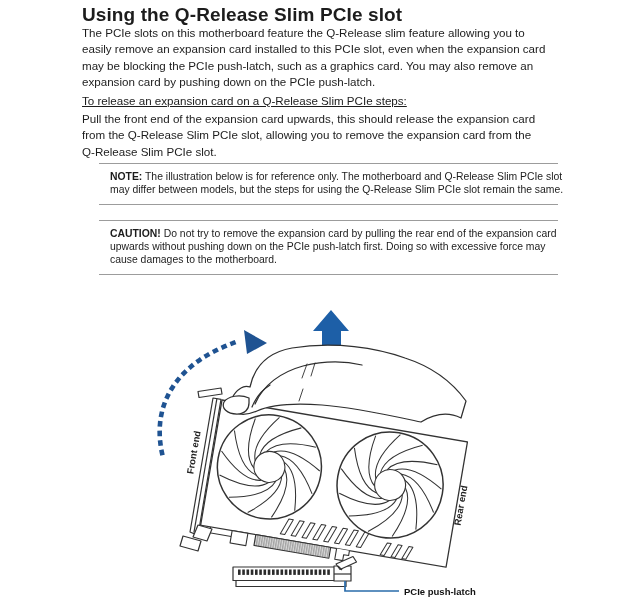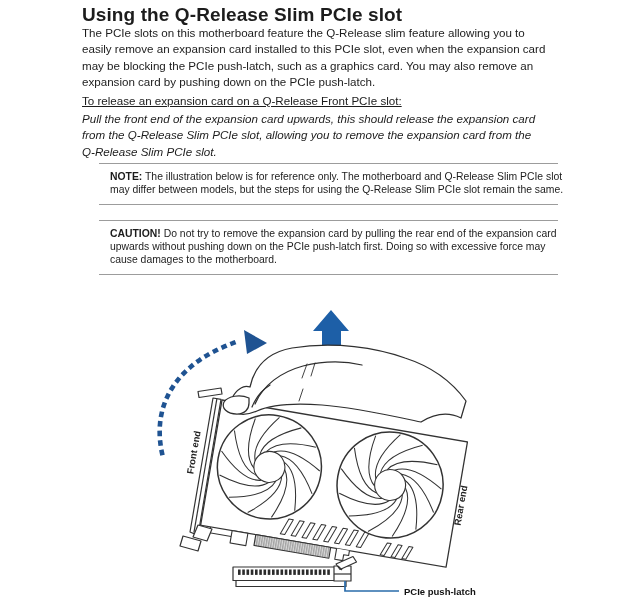--- a/index.html
+++ b/index.html
@@ -3,40 +3,40 @@
 <meta charset="utf-8">
 <style>
   html,body{margin:0;padding:0;}
   body{width:624px;height:597px;background:#ffffff;position:relative;overflow:hidden;
        font-family:"Liberation Sans",sans-serif;color:#1c1c1c;}
   .abs{position:absolute;}
   #title{left:82px;top:4px;font-size:19px;font-weight:bold;letter-spacing:.1px;}
   .body-text{font-size:11.6px;line-height:16.3px;white-space:pre;}
   #intro{left:82px;top:25px;}
   #proc-head{left:82px;top:94px;font-size:11.6px;text-decoration:underline;}
-  #proc-body{left:82px;top:111px;font-style:italic;}
+  #proc-body{left:82px;top:111px;}
   .callout-box{left:99px;width:459px;border-top:1px solid #9c9c9c;border-bottom:1px solid #9c9c9c;
        padding:7px 0 7px 11px;font-size:10.4px;line-height:12.9px;white-space:pre;box-sizing:border-box;}
   #note-box{top:163px;}
   #caution-box{top:220px;}
   .b{font-weight:bold;}
   #figure-svg{left:0;top:300px;}
   text{font-family:"Liberation Sans",sans-serif;font-weight:bold;}
 </style>
 </head>
 <body>
 
 <div class="abs" id="title">Using the Q-Release Slim PCIe slot</div>
 
 <div class="abs body-text" id="intro">The PCIe slots on this motherboard feature the Q-Release slim feature allowing you to
 easily remove an expansion card installed to this PCIe slot, even when the expansion card
 may be blocking the PCIe push-latch, such as a graphics card. You may also remove an
 expansion card by pushing down on the PCIe push-latch.</div>
 
-<div class="abs" id="proc-head">To release an expansion card on a Q-Release Front PCIe slot:</div>
+<div class="abs" id="proc-head">To release an expansion card on a Q-Release Slim PCIe steps:</div>
 
 <div class="abs body-text" id="proc-body">Pull the front end of the expansion card upwards, this should release the expansion card
 from the Q-Release Slim PCIe slot, allowing you to remove the expansion card from the
 Q-Release Slim PCIe slot.</div>
 
 <div class="abs callout-box" id="note-box"><span class="b">NOTE:</span><span> The illustration below is for reference only. The motherboard and Q-Release Slim PCIe slot
 may differ between models, but the steps for using the Q-Release Slim PCIe slot remain the same.</span></div>
 
 <div class="abs callout-box" id="caution-box"><span class="b">CAUTION!</span><span> Do not try to remove the expansion card by pulling the rear end of the expansion card
 upwards without pushing down on the PCIe push-latch first. Doing so with excessive force may

